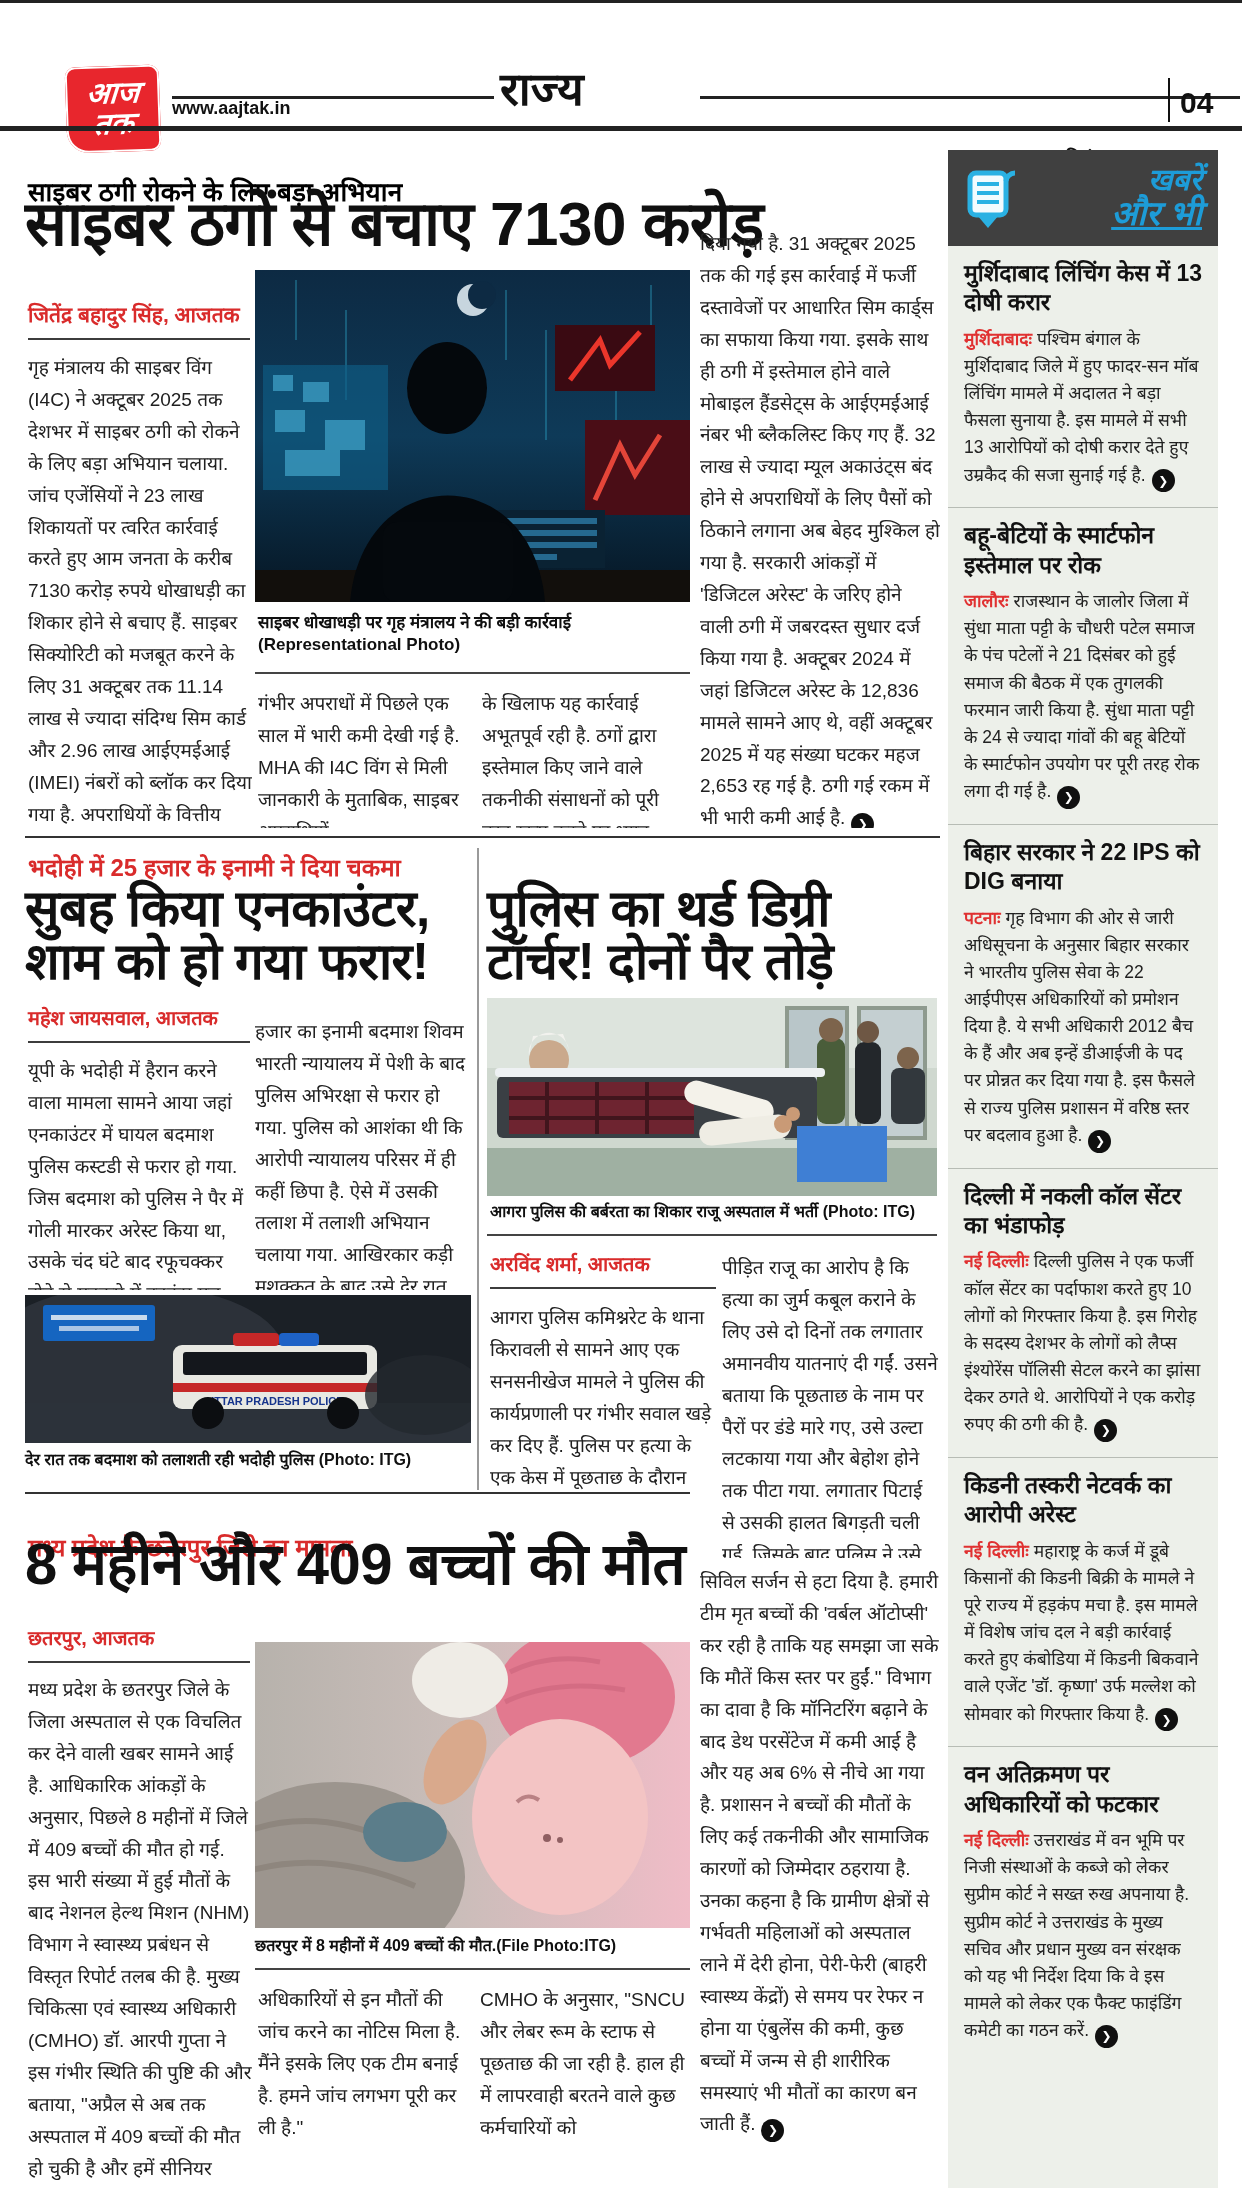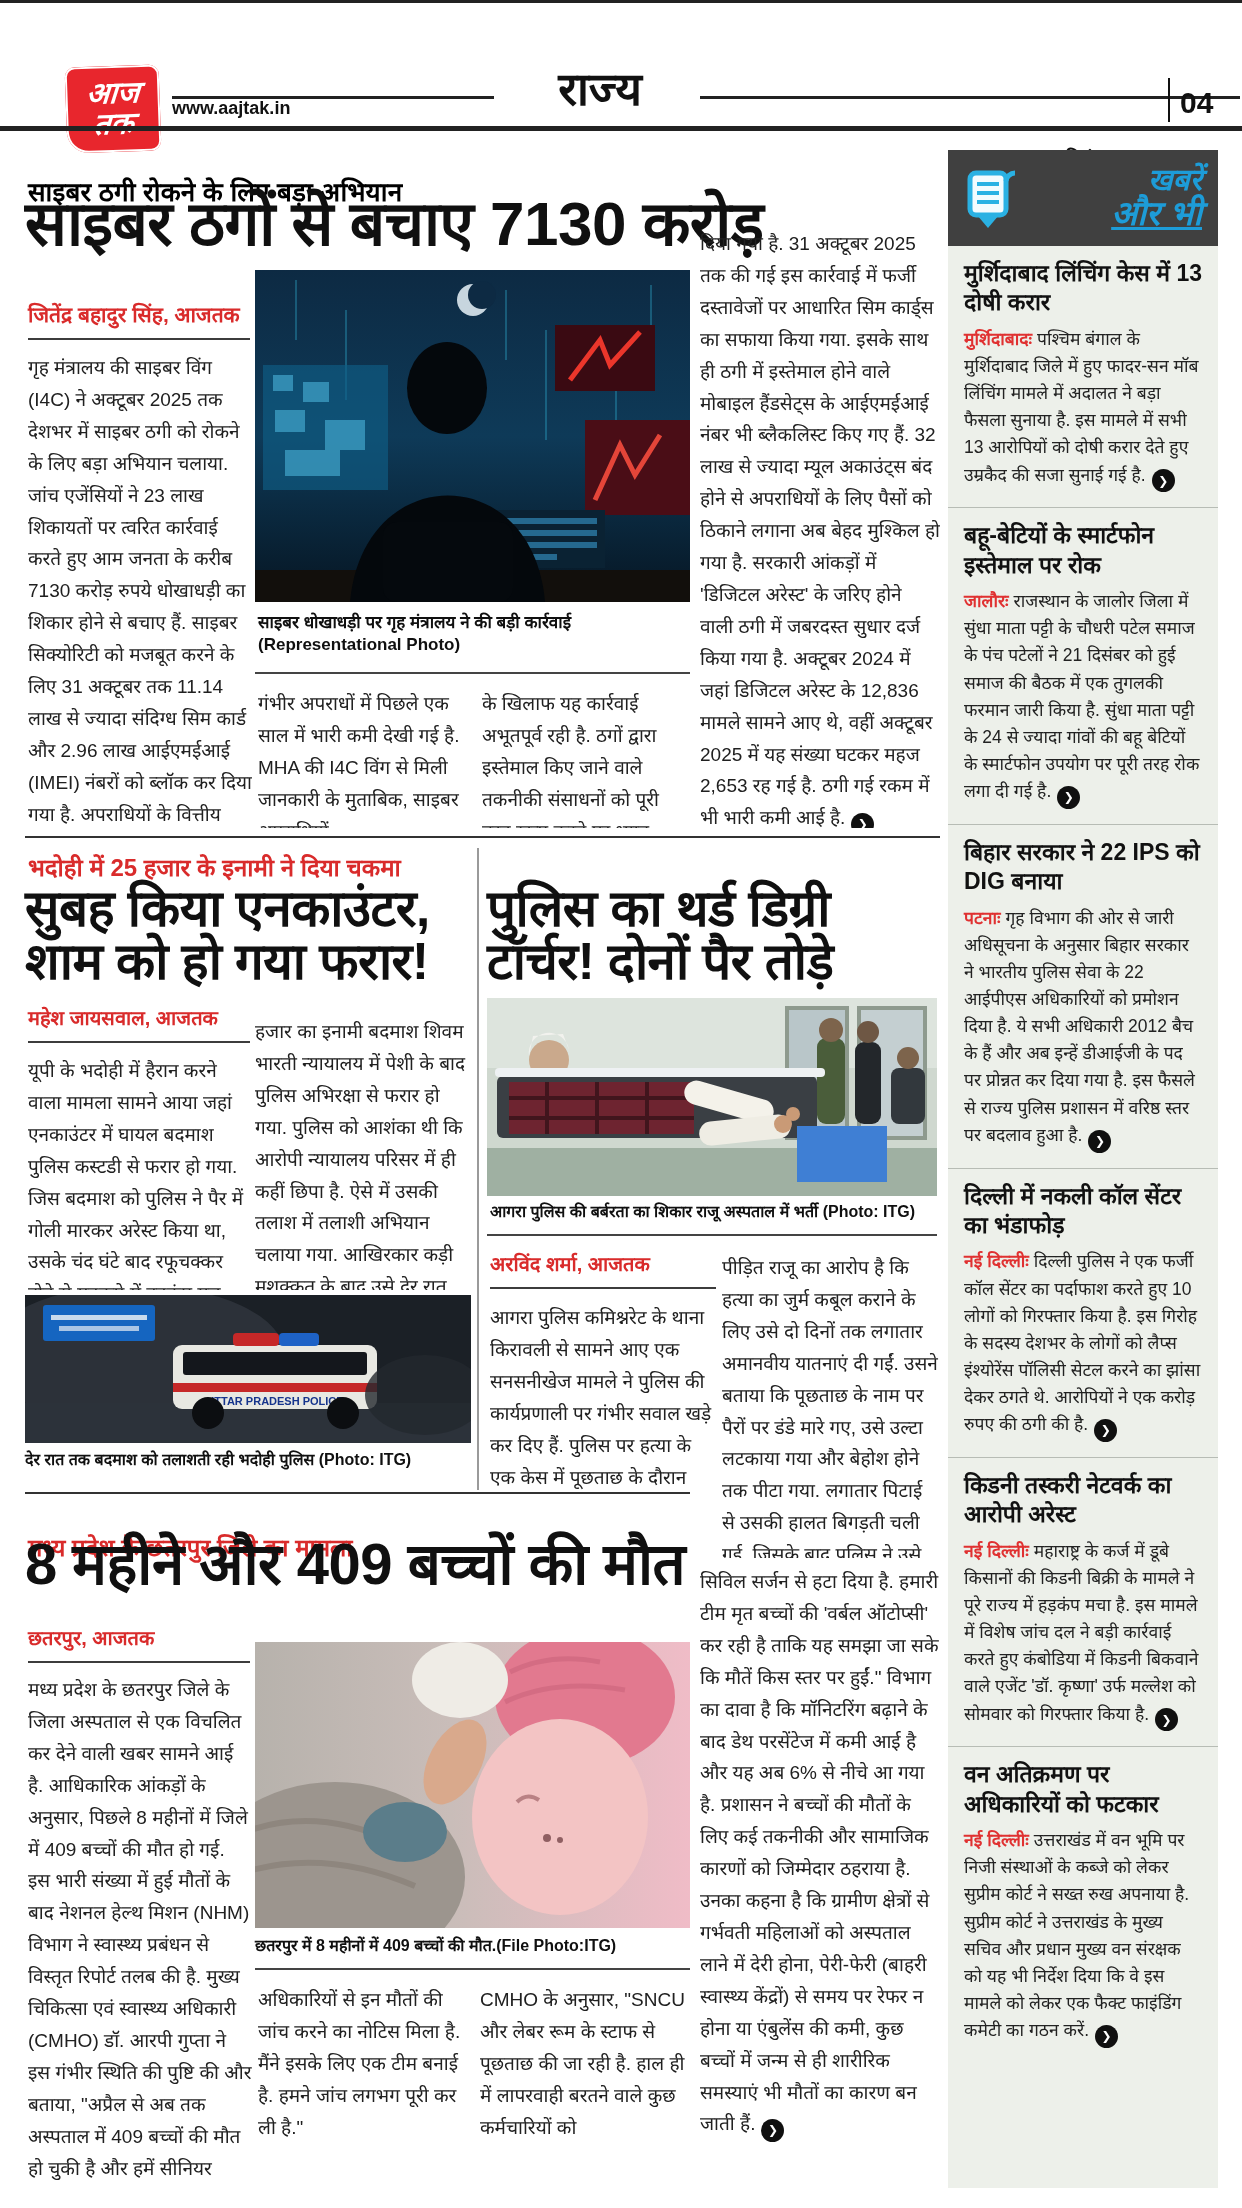--- a/index.html
+++ b/index.html
@@ -41,21 +41,21 @@
 
 <div class="page">
 
   <div class="abs rule" style="left:0;top:54;width:1242px;height:3px;"></div>
   <div class="abs logo" style="left:66px;top:66px;width:94px;height:86px;">
     <span>आज</span>
     <span>तक</span>
   </div>
   <div class="abs hdr-url" style="left:172px;top:98px;">www.aajtak.in</div>
   <div class="abs rule" style="left:172px;top:96px;width:322px;height:3px;"></div>
-  <div class="abs hdr-section" style="left:500px;top:56px;width:200px;text-align:center;">राज्य</div>
+  <div class="abs hdr-section" style="left:500px;top:56px;width:200px;">राज्य</div>
   <div class="abs rule" style="left:700px;top:96px;width:540px;height:3px;"></div>
   <div class="abs hdr-date" style="left:930px;top:100px;width:225px;margin-top:45px;">बुधवार, 24 दिसंबर 2025</div>
   <div class="abs" style="left:1168px;top:78px;width:2px;height:44px;background:#111;"></div>
   <div class="abs hdr-page" style="left:1180px;top:86px;">04</div>
   <div class="abs rule" style="left:0;top:126px;width:1242px;height:5px;"></div>
 
   <div class="abs kicker" style="left:28px;top:158px;width:660px;">साइबर ठगी रोकने के लिए बड़ा अभियान</div>
   <div class="abs headline" style="left:25px;top:192px;width:675px;font-size:62px;white-space:nowrap;">साइबर ठगों से बचाए 7130 करोड़</div>
   <div class="abs body-text" style="left:700px;top:228px;width:240px;height:600px;overflow:hidden;">
     <span>दिया गया है. 31 अक्टूबर 2025 तक की गई इस कार्रवाई में फर्जी दस्तावेजों पर आधारित सिम कार्ड्स का सफाया किया गया. इसके साथ ही ठगी में इस्तेमाल होने वाले मोबाइल हैंडसेट्स के आईएमईआई नंबर भी ब्लैकलिस्ट किए गए हैं. 32 लाख से ज्यादा म्यूल अकाउंट्स बंद होने से अपराधियों के लिए पैसों को ठिकाने लगाना अब बेहद मुश्किल हो गया है.  सरकारी आंकड़ों में 'डिजिटल अरेस्ट' के जरिए होने वाली ठगी में जबरदस्त सुधार दर्ज किया गया है. अक्टूबर 2024 में जहां डिजिटल अरेस्ट के 12,836 मामले सामने आए थे, वहीं अक्टूबर 2025 में यह संख्या घटकर महज 2,653 रह गई है. ठगी गई रकम में भी भारी कमी आई है.</span><span class="endmark"></span>

